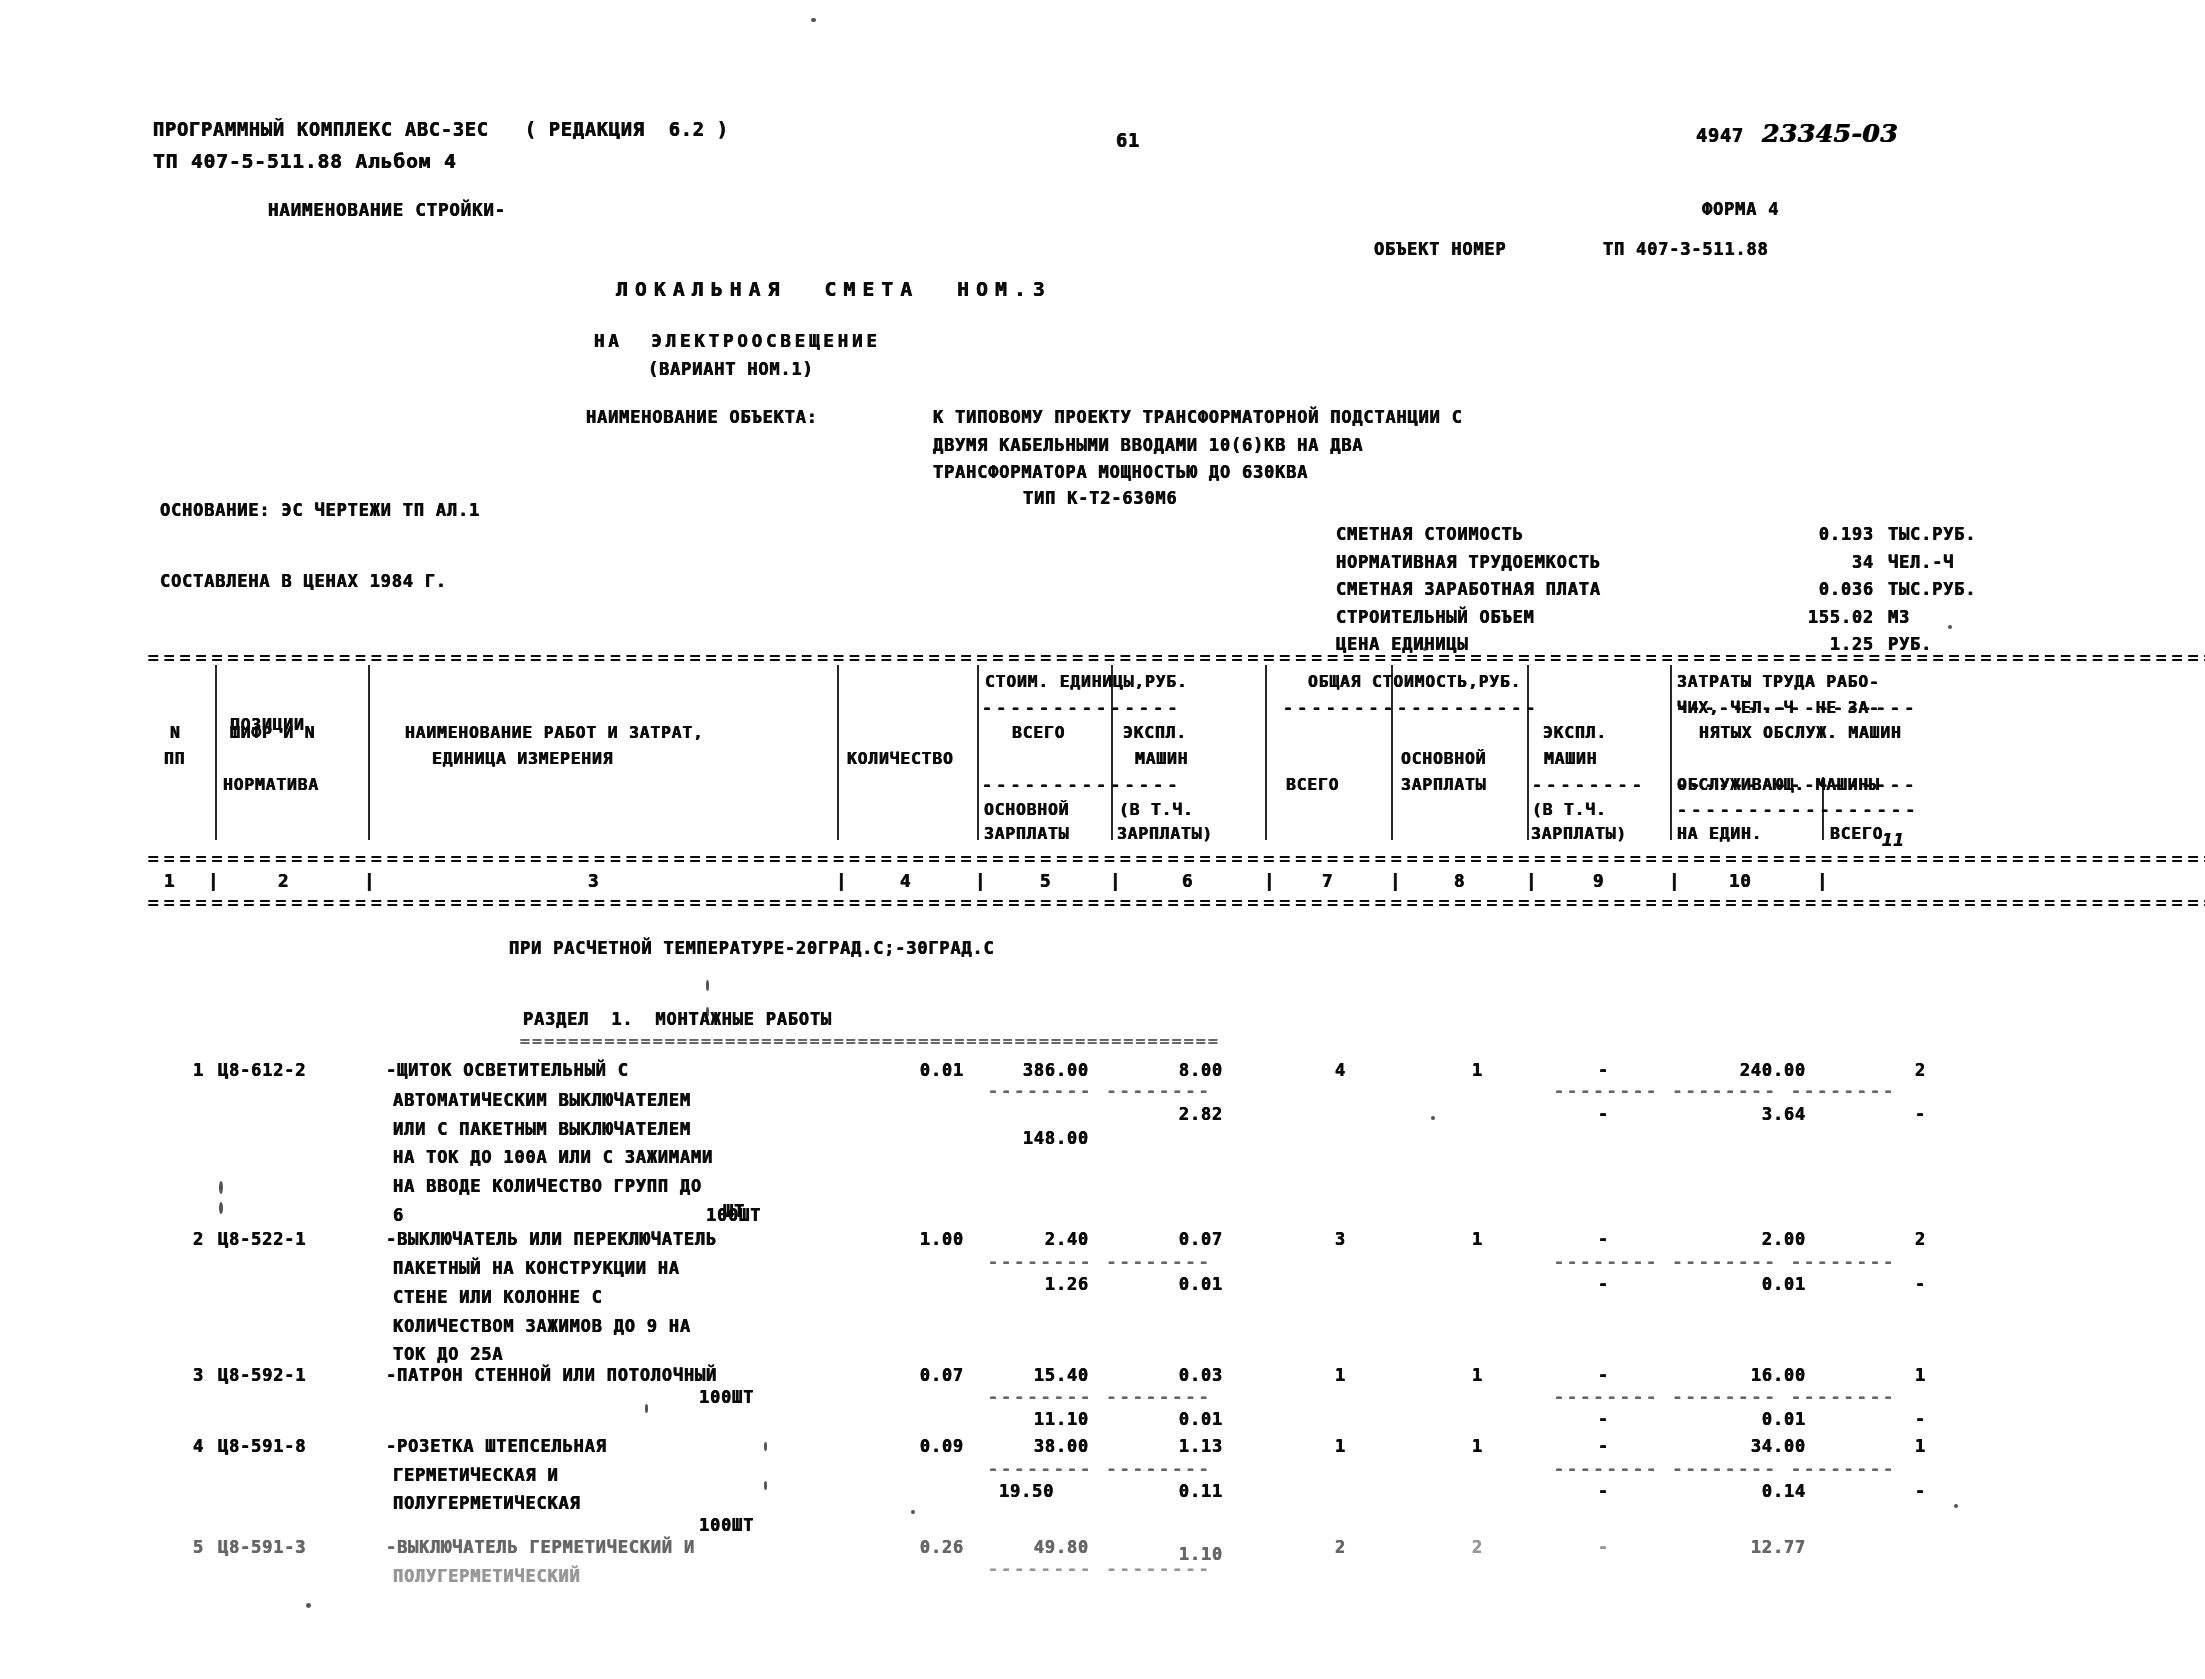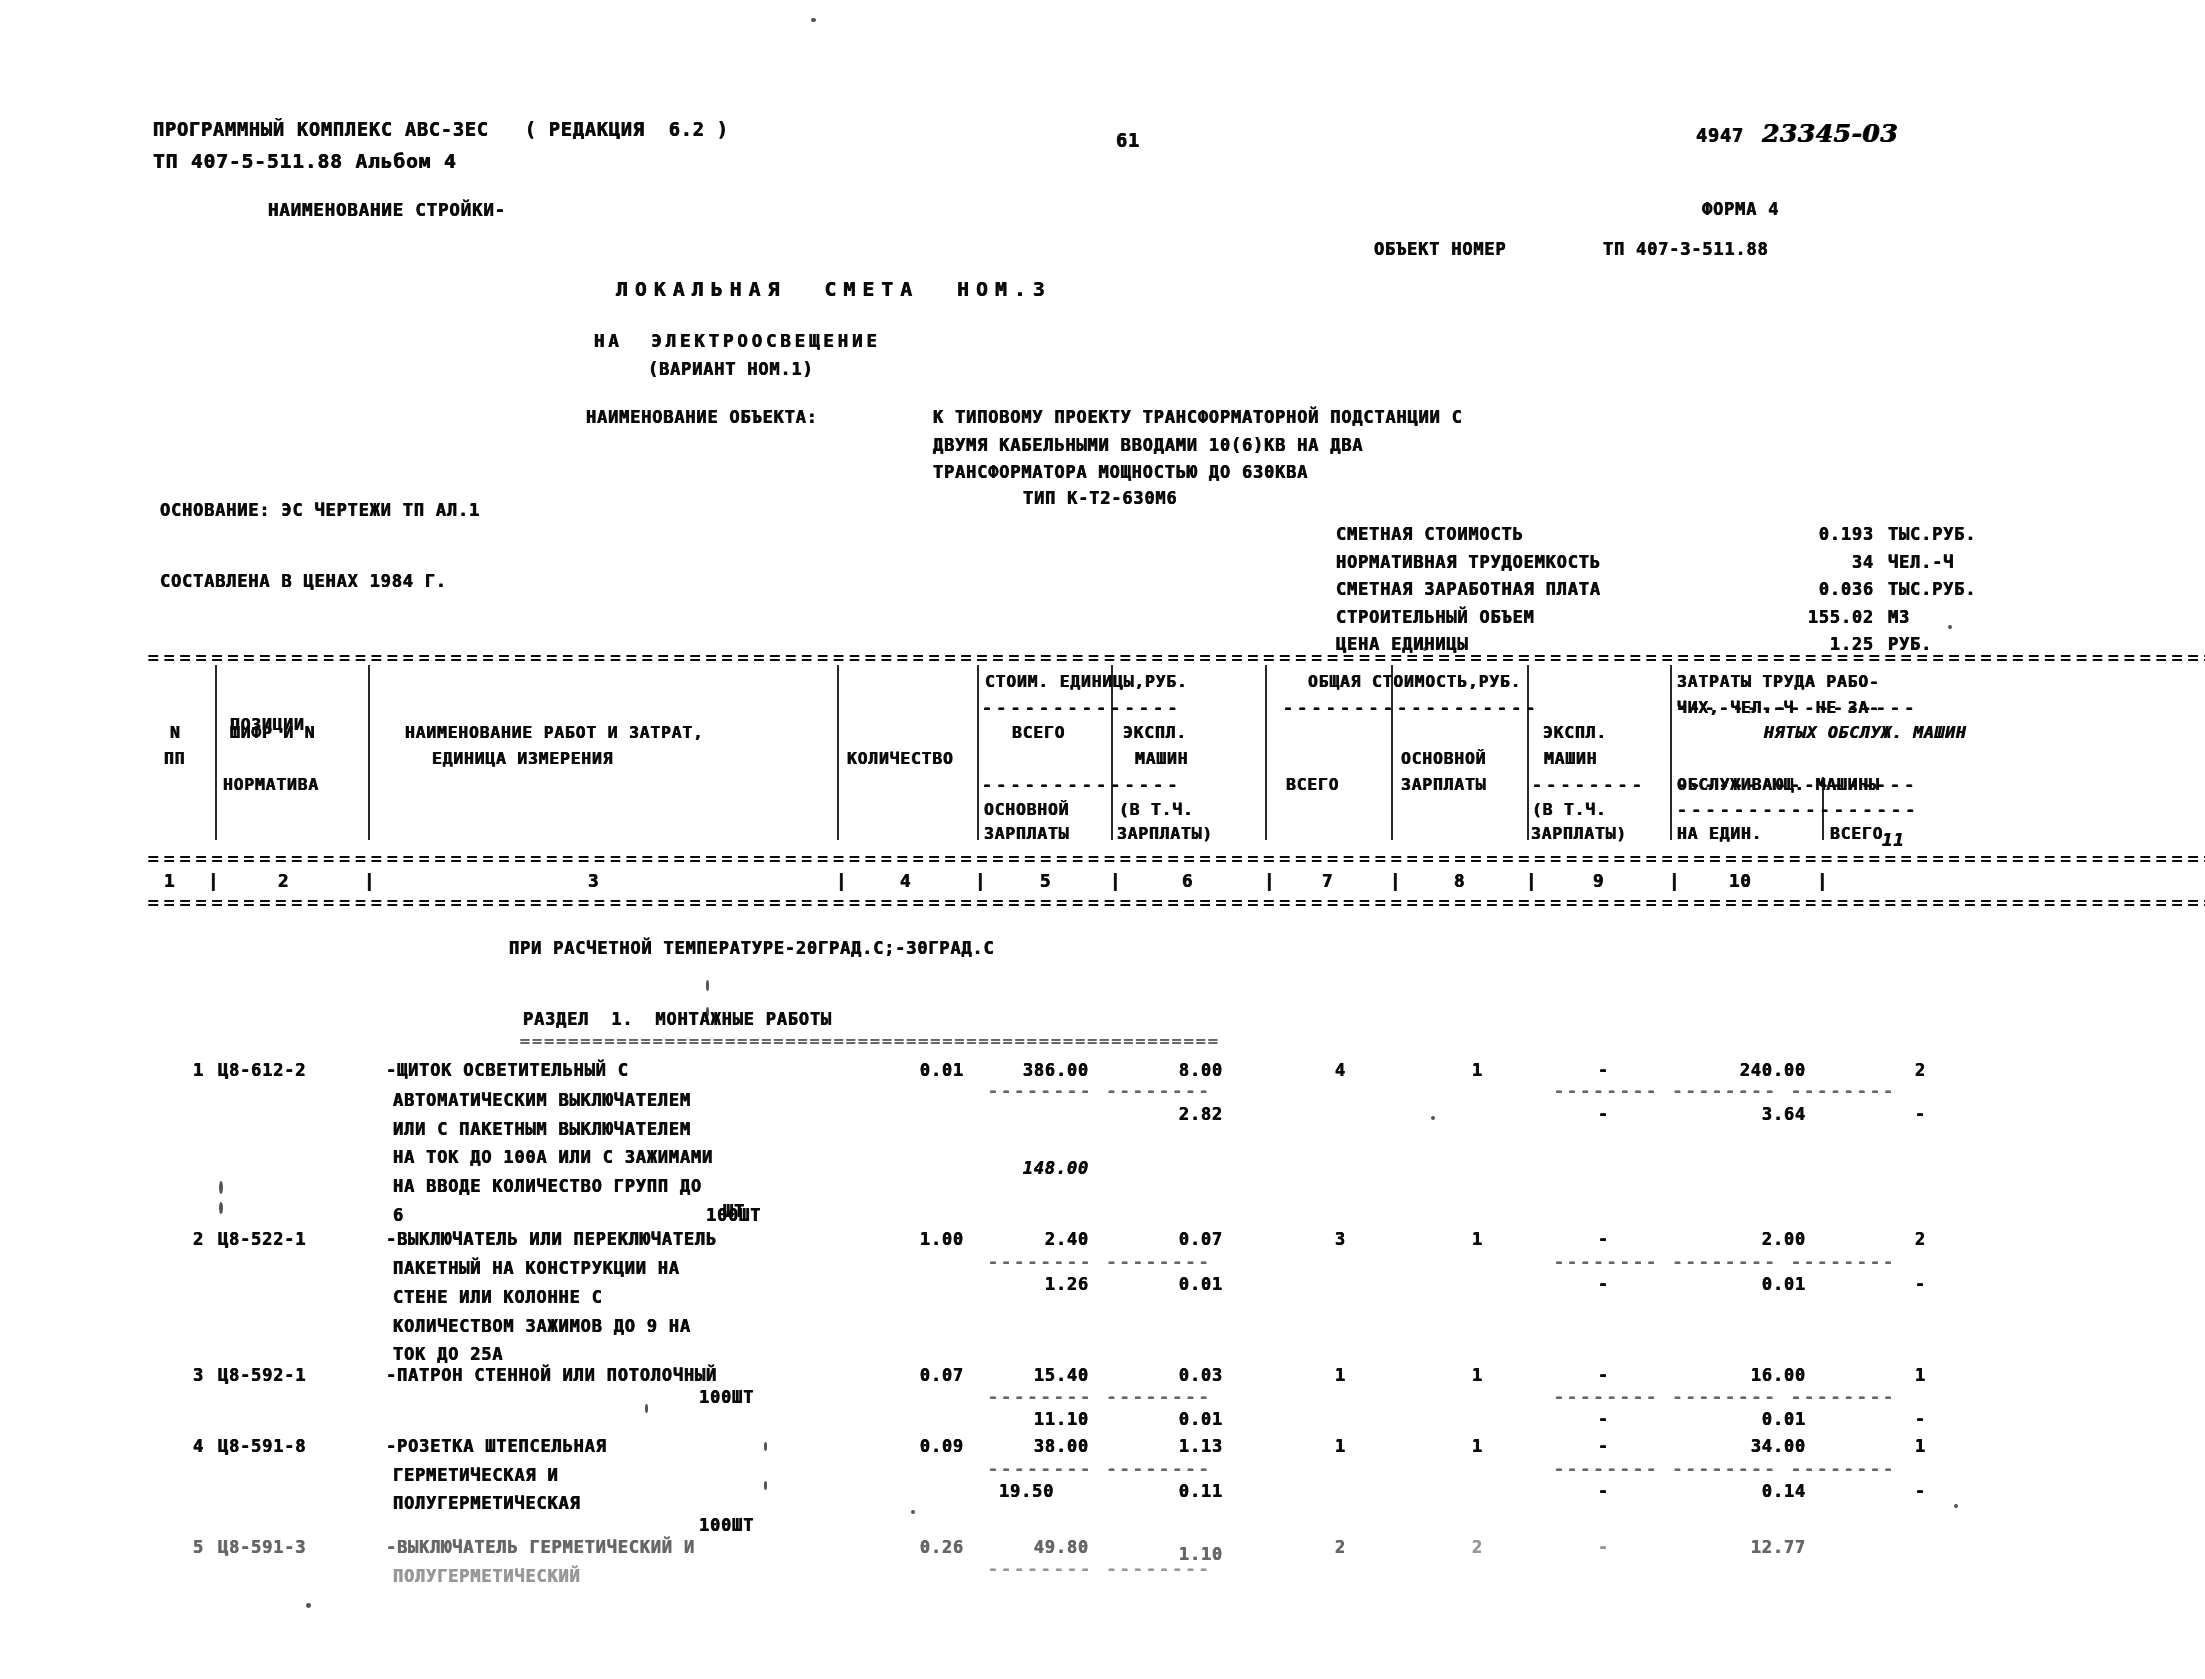--- a/index.html
+++ b/index.html
@@ -170,21 +170,21 @@
       <div class="t s30" style="left:1401px; top:751px;">ОСНОВНОЙ</div>
       <div class="t s30" style="left:1401px; top:777px;">ЗАРПЛАТЫ</div>
       <div class="t s30" style="left:1543px; top:725px;">ЭКСПЛ.</div>
       <div class="t s30" style="left:1544px; top:751px;">МАШИН</div>
       <div class="t s30" style="left:1532px; top:777px; letter-spacing:4.4px;">--------</div>
       <div class="t s30" style="left:1532px; top:802px;">(В Т.Ч.</div>
       <div class="t s30" style="left:1531px; top:826px;">ЗАРПЛАТЫ)</div>
 
       <div class="t s30" style="left:1677px; top:674px;">ЗАТРАТЫ ТРУДА РАБО-</div>
       <div class="t s30" style="left:1677px; top:700px;">ЧИХ, ЧЕЛ.-Ч  НЕ ЗА-</div>
-      <div class="t s30" style="left:1764px; top:725px;font-style:italic;">НЯТЫХ ОБСЛУЖ. МАШИН</div>
+      <div class="t s30" style="left:1699px; top:725px;">НЯТЫХ ОБСЛУЖ. МАШИН</div>
       <div class="t s30" style="left:1677px; top:777px;">ОБСЛУЖИВАЮЩ. МАШИНЫ</div>
       <div class="t s30" style="left:1677px; top:802px; letter-spacing:4.4px;">-----------------</div>
       <div class="t s30" style="left:1677px; top:826px;">НА ЕДИН.</div>
       <div class="t s30" style="left:1830px; top:826px;">ВСЕГО</div>
     </div>
 
     <div class="t s32" style="left:148px; top:851px; letter-spacing:5.4px;">===========================================================================================================================================================================================================================</div>
 
     <div>
       <div class="t s32" style="left:164px;  top:873px;">1</div>
@@ -233,21 +233,21 @@
       <div class="t s31" style="left:1141px; top:1062px; width:82px; text-align:right;">8.00</div>
       <div class="t s31" style="left:1297px; top:1062px; width:49px;  text-align:right;">4</div>
       <div class="t s31" style="left:1434px; top:1062px; width:49px;  text-align:right;">1</div>
       <div class="t s31" style="left:1560px; top:1062px; width:49px;  text-align:right;">-</div>
       <div class="t s31" style="left:1713px; top:1062px; width:93px; text-align:right;">240.00</div>
       <div class="t s31" style="left:1877px; top:1062px; width:49px;  text-align:right;">2</div>
 
       <div class="t s30 faint" style="left:988px; top:1083px; letter-spacing:3.3px;">-------- --------</div>
       <div class="t s30 faint" style="left:1554px; top:1083px; letter-spacing:3.3px;">-------- -------- --------</div>
 
-      <div class="t s31" style="left:999px; top:1160px; width:90px; text-align:right;font-style:italic;">148.00</div>
+      <div class="t s31" style="left:999px; top:1130px; width:90px; text-align:right;">148.00</div>
       <div class="t s31" style="left:1141px; top:1106px; width:82px; text-align:right;">2.82</div>
       <div class="t s31" style="left:1560px; top:1106px; width:49px;  text-align:right;">-</div>
       <div class="t s31" style="left:1713px; top:1106px; width:93px; text-align:right;">3.64</div>
       <div class="t s31" style="left:1877px; top:1106px; width:49px;  text-align:right;">-</div>
     </div>
 
     <div class="rowgroup" style="left:0; top:0;">
       <div class="t s31" style="left:193px; top:1231px;">2</div>
       <div class="t s31" style="left:218px; top:1231px;">Ц8-522-1</div>
       <div class="t s31" style="left:386px; top:1231px;">-ВЫКЛЮЧАТЕЛЬ ИЛИ ПЕРЕКЛЮЧАТЕЛЬ</div>

